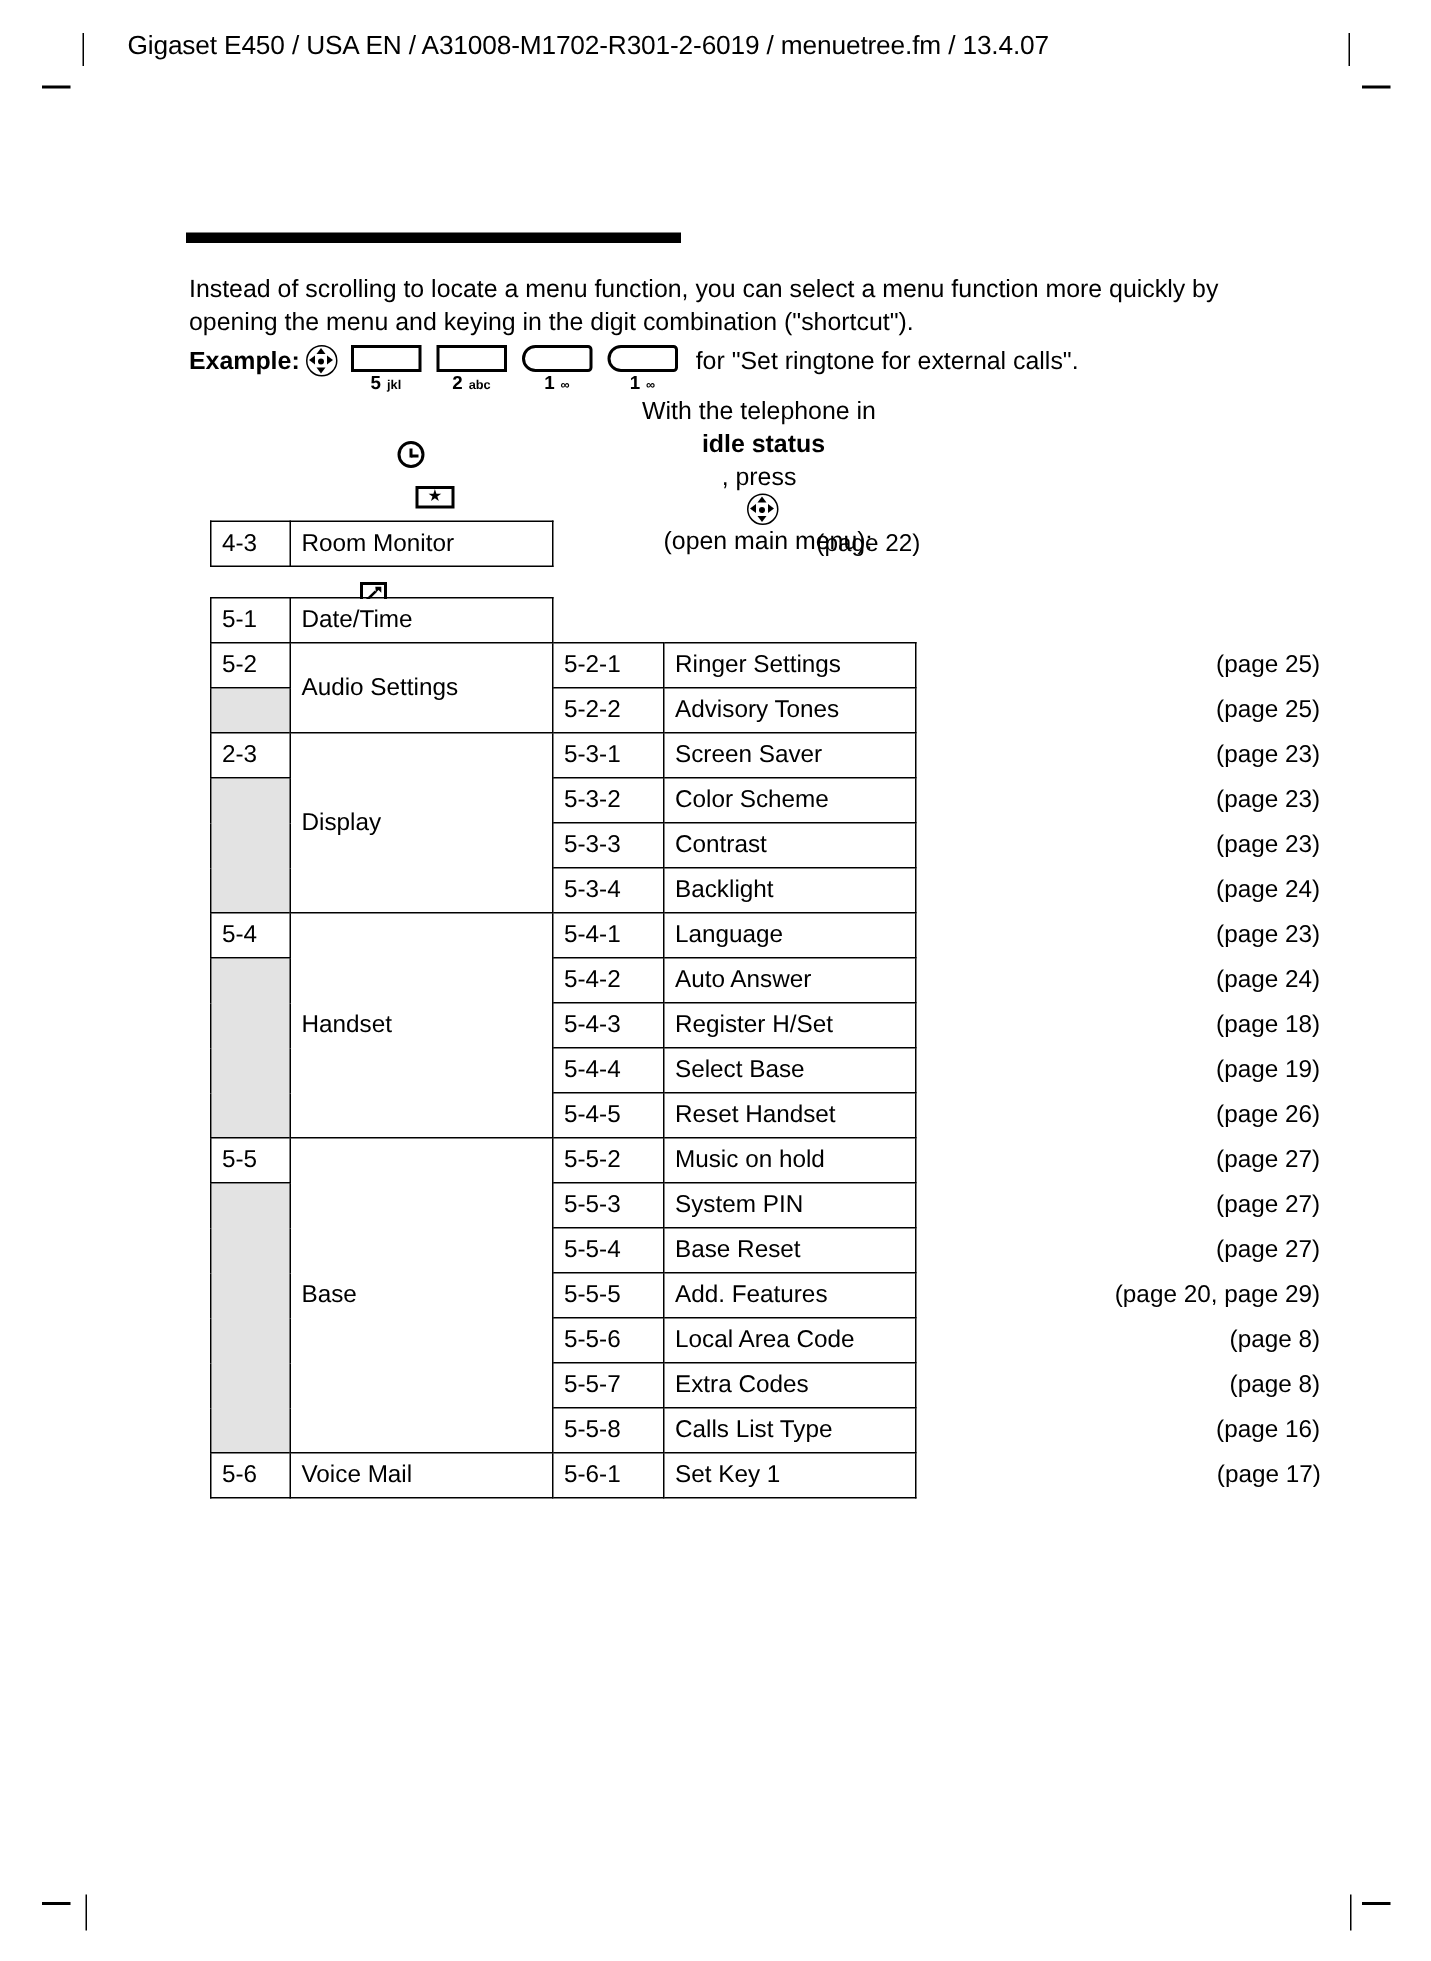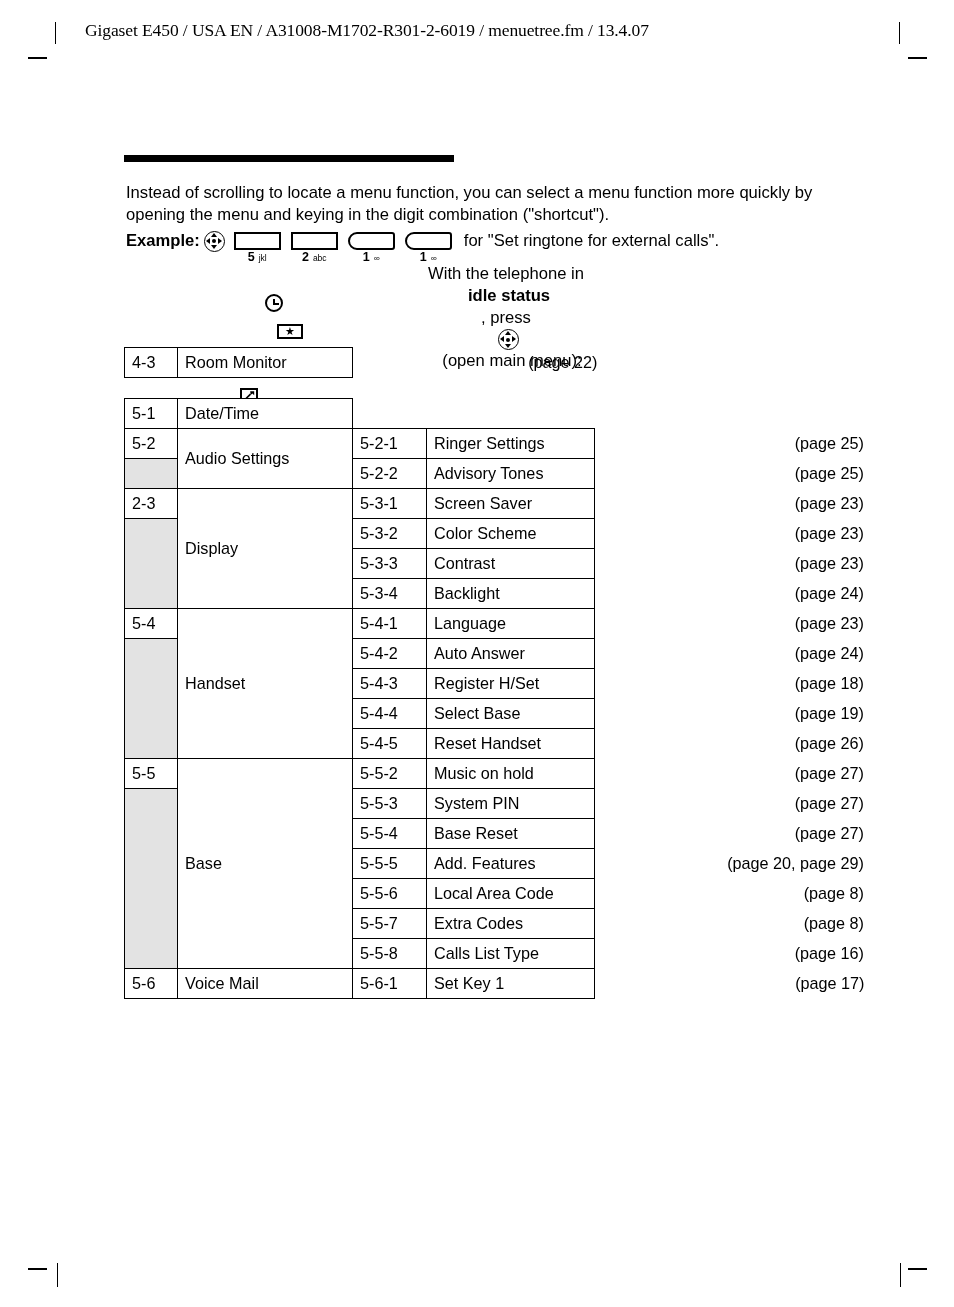--- a/index.html
+++ b/index.html
@@ -36,21 +36,20 @@
   .cm-br-v { left: 900px; top: 1263px; height: 24px; }
   .cm-br-h { left: 908px; top: 1268px; width: 19px; }
 
   
   .header {
     position: absolute;
     left: 0;
     top: 20px;
     width: 770px;
     height: 30px;
-    font-family: Liberation Serif, serif;
   }
   .header-text {
     position: absolute;
     left: 85px;
     top: 0px;
     font-size: 17.5px;
     letter-spacing: -0.1px;
     white-space: nowrap;
   }
 
@@ -72,21 +71,21 @@
     color: #000;
   }
   .para-intro {
     top: 182px;
     width: 715px;
   }
   .para-example {
     top: 230px;
     width: 760px;
     display: flex;
-    align-items: center;
+    align-items: flex-start;
     white-space: nowrap;
   }
   .para-idle {
     top: 263px;
     width: 760px;
     display: flex;
     align-items: center;
     white-space: nowrap;
     flex-direction: column;
   }
@@ -161,21 +160,21 @@
     background: #fff;
     flex: 0 0 auto;
     line-height: 14px;
   }
   .key .num {
     font-size: 12.5px;
     font-weight: bold;
   }
   .key .sub {
     font-size: 8.5px;
-    font-weight: normal;
+    font-weight: bold;
     margin-top: 17px;
   }
   .key.round {
     border-radius: 9px 3px 3px 9px;
   }
 
   .ico-clock {
     position: absolute;
     left: 265px;
     top: 294px;
@@ -229,20 +228,21 @@
     box-sizing: border-box;
   }
   .ico-wrench svg { display: block; }
 
   
   .tbl {
     position: absolute;
     border-collapse: collapse;
     font-size: 16.2px;
     table-layout: fixed;
+    margin-left: 16px;
   }
   .tbl td {
     border: 1.3px solid #000;
     height: 28px;
     padding: 0 0 1px 7px;
     vertical-align: middle;
     background: #ffffff;
     white-space: nowrap;
     overflow: hidden;
   }

